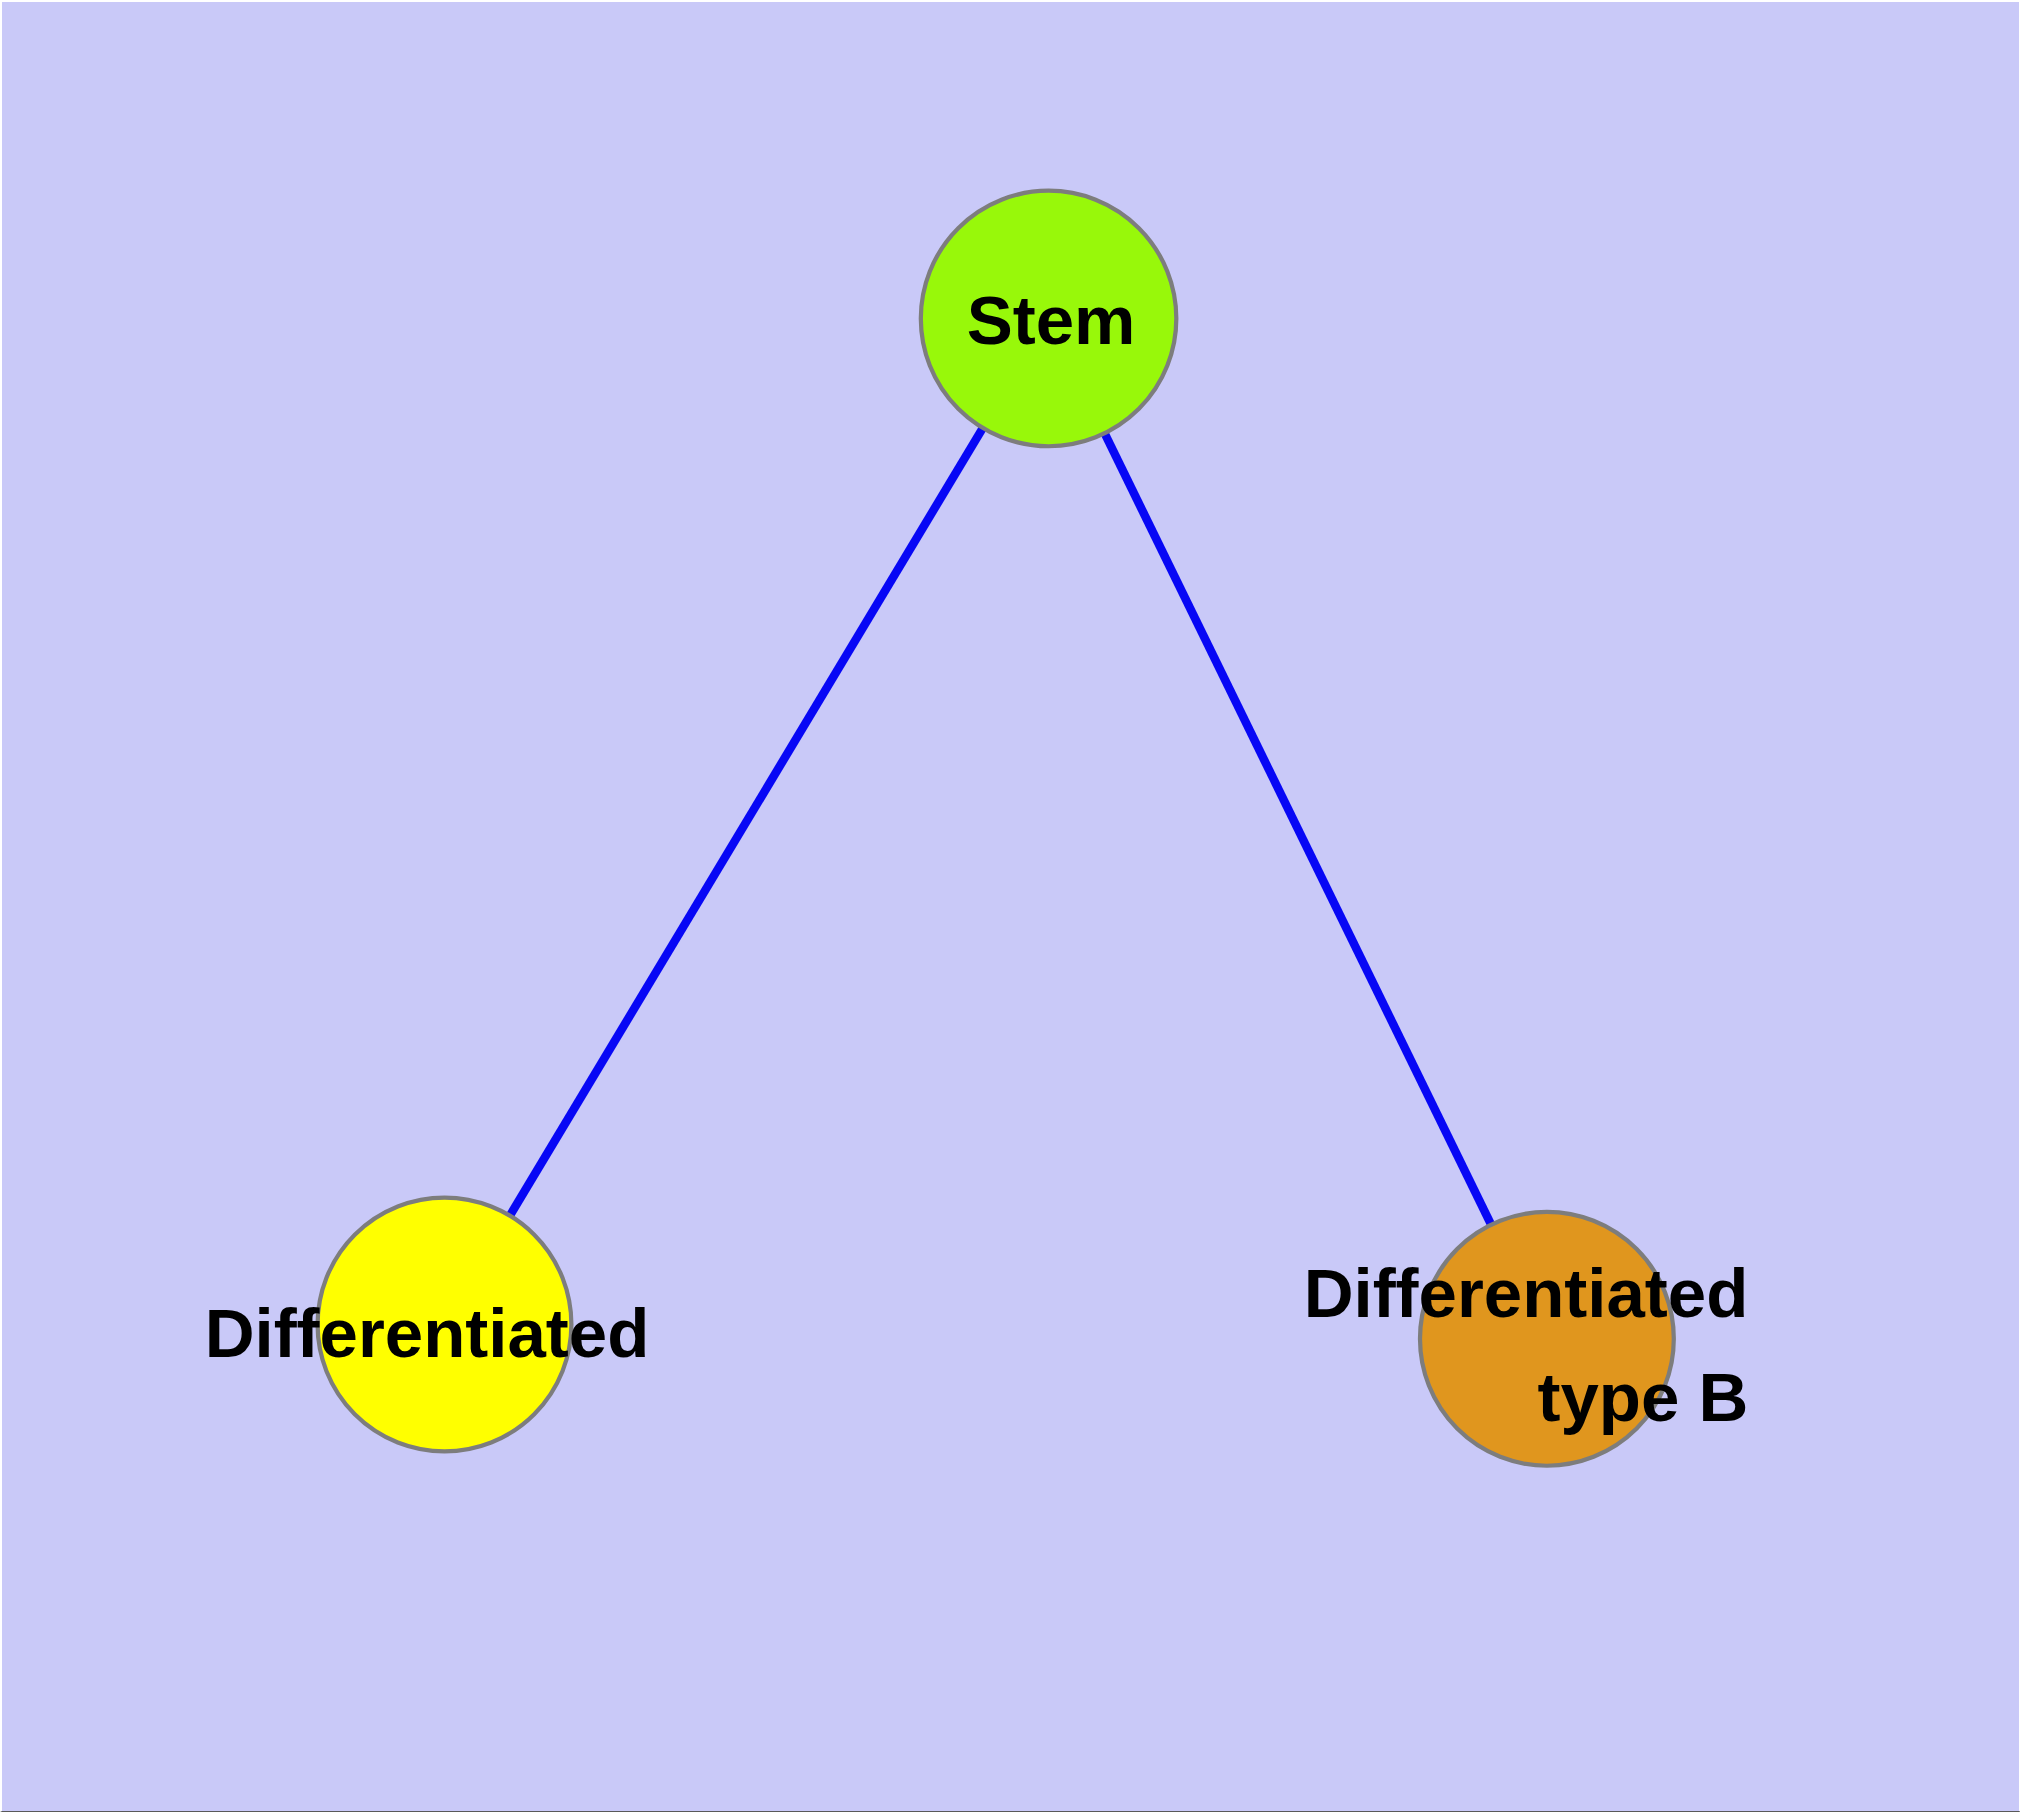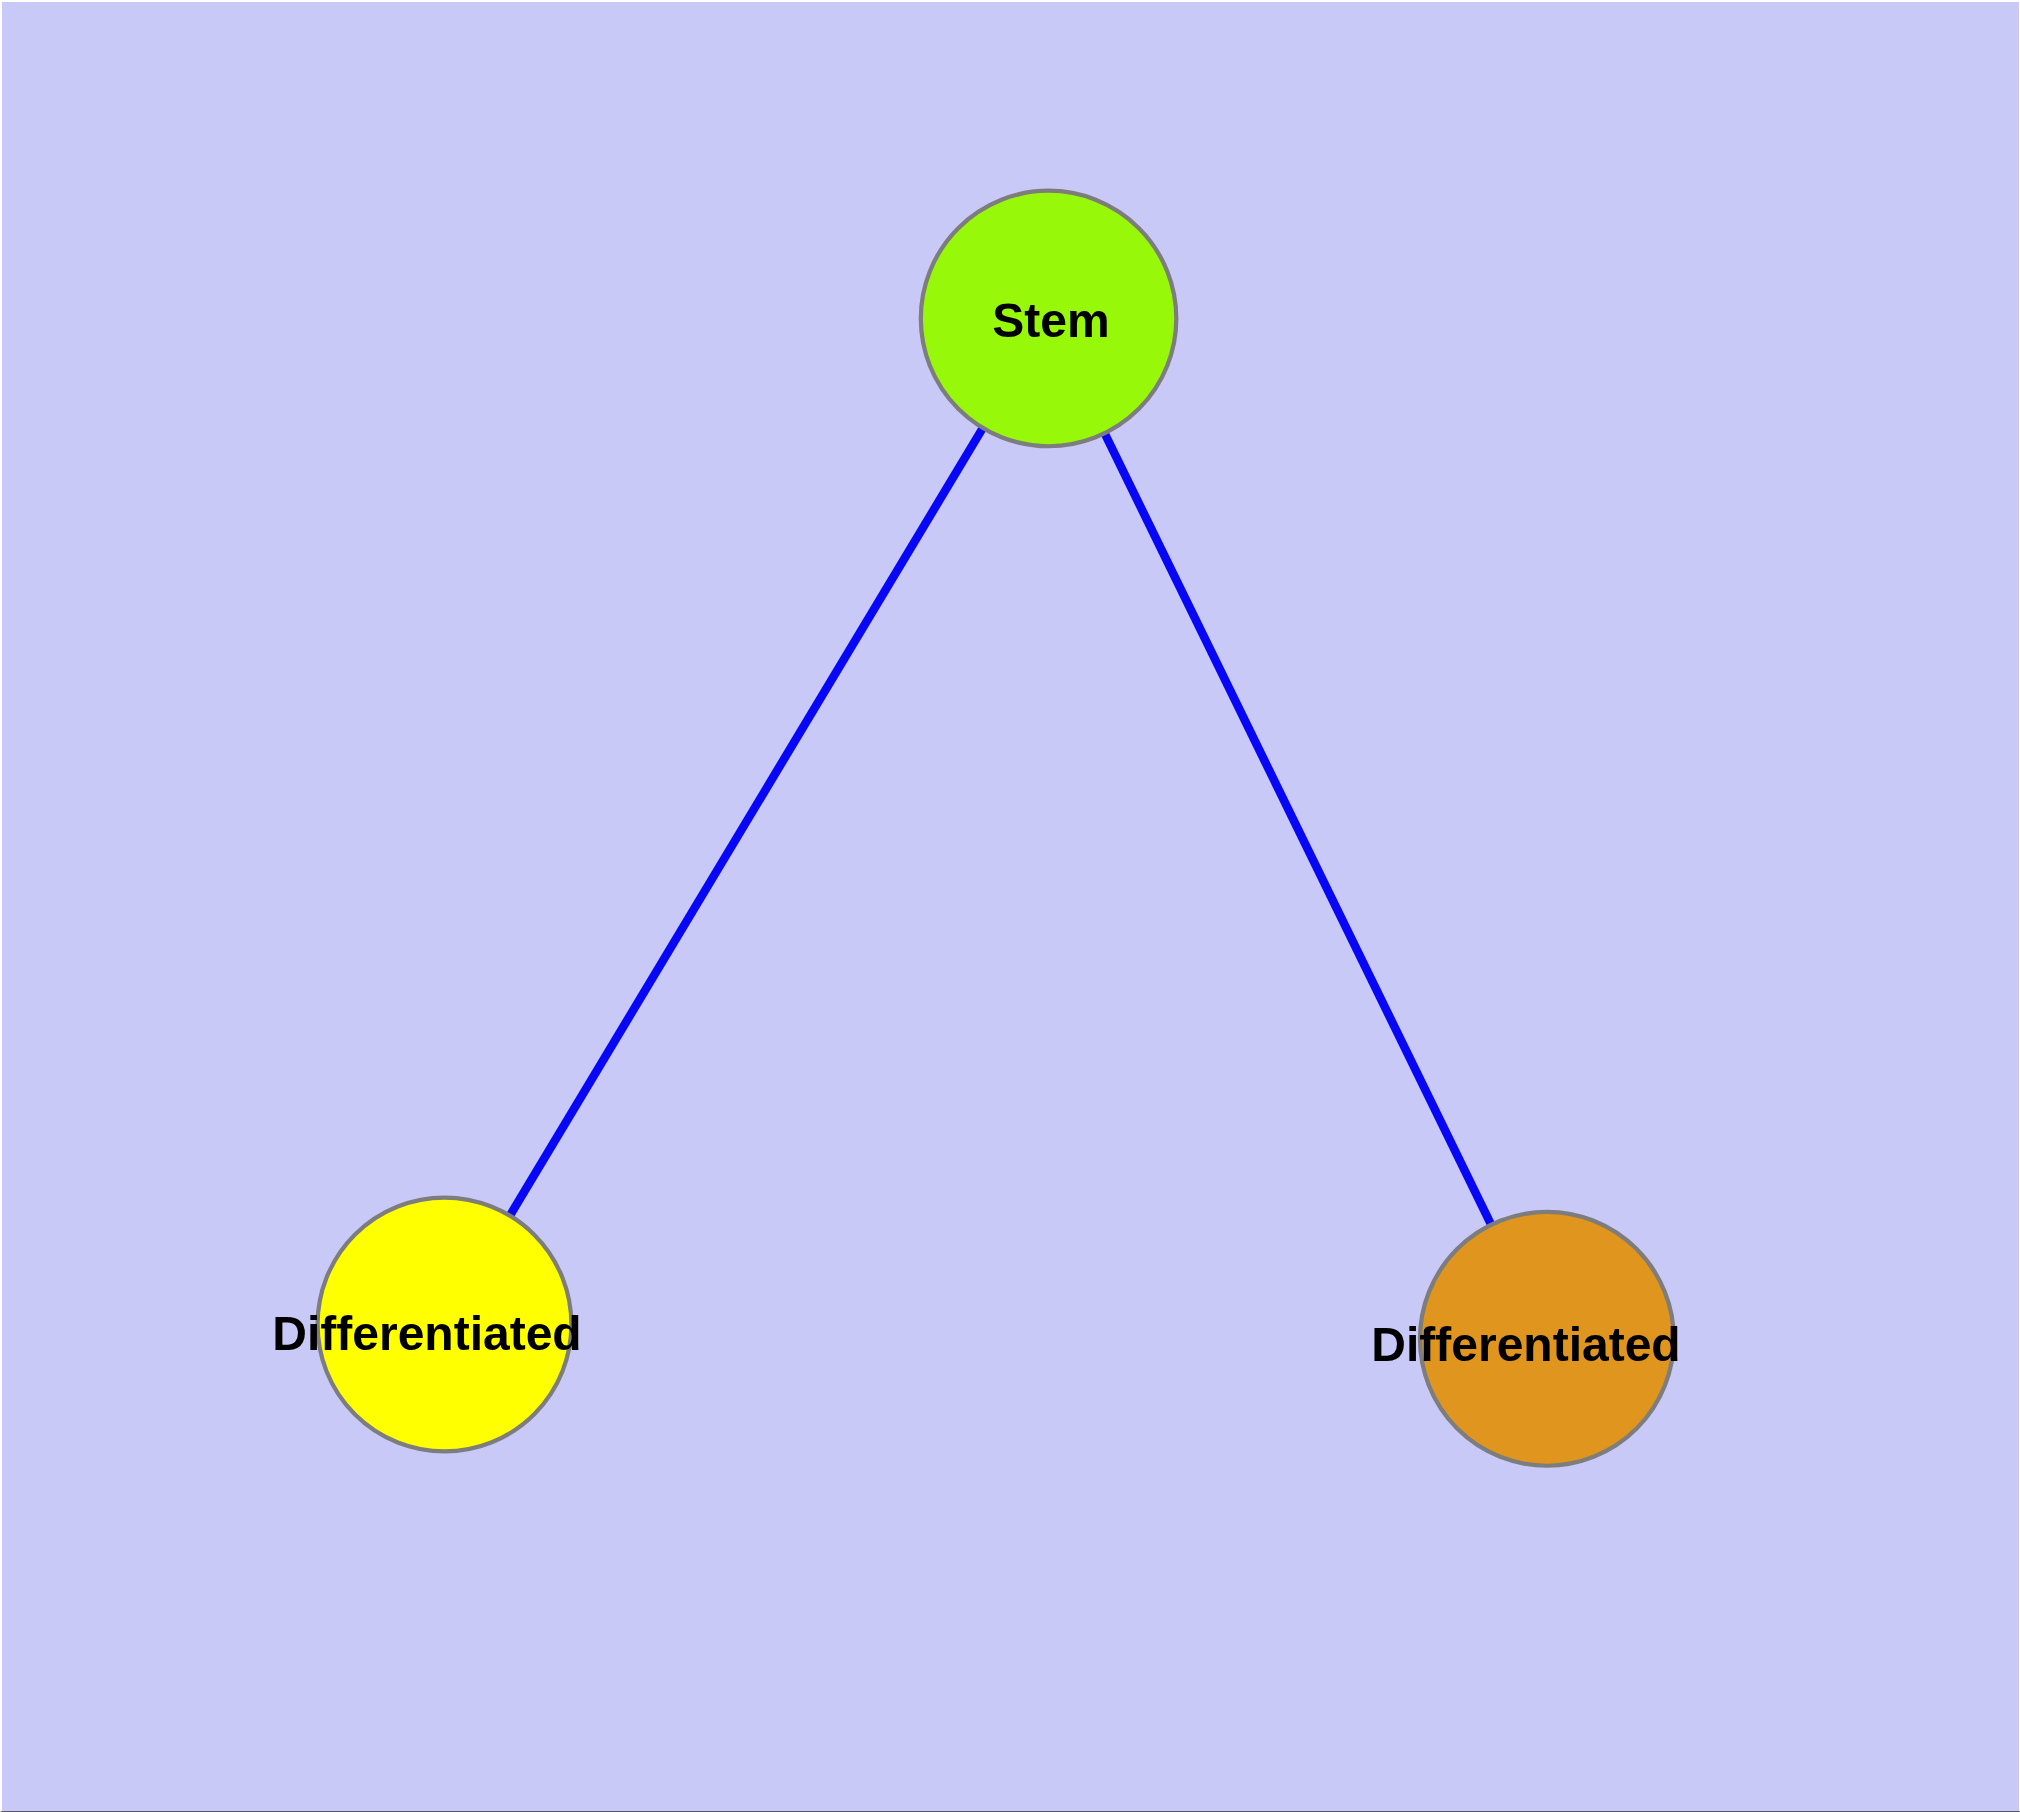--- a/index.html
+++ b/index.html
@@ -23,21 +23,21 @@
   }
   .graph-svg{position:absolute;left:0;top:0;width:100%;height:100%;}
   .edge{stroke:var(--edge);stroke-width:10;}
   .node-circle{stroke:var(--node-border);stroke-width:5;}
   .label{
     position:absolute;
     transform:translate(-50%,-50%);
     text-align:right;
     color:var(--label);
     font-weight:700;
-    font-size:48px;
+    font-size:69px;
     line-height:1.5;
     white-space:nowrap;
     letter-spacing:0;
   }
   .label .line{display:block;}
 </style>
 </head>
 <body>
 
 <div class="canvas">
@@ -54,16 +54,17 @@
   <div class="label" style="left:1049px;top:319px">
     <span class="line">Stem</span>
   </div>
 
   <div class="label" style="left:425px;top:1332px">
     <span class="line">Differentiated</span>
   </div>
 
   <div class="label" style="left:1524px;top:1343px">
     <span class="line">Differentiated</span>
+    <span class="line">type B</span>
   </div>
 
 </div>
 
 
 </body></html>

